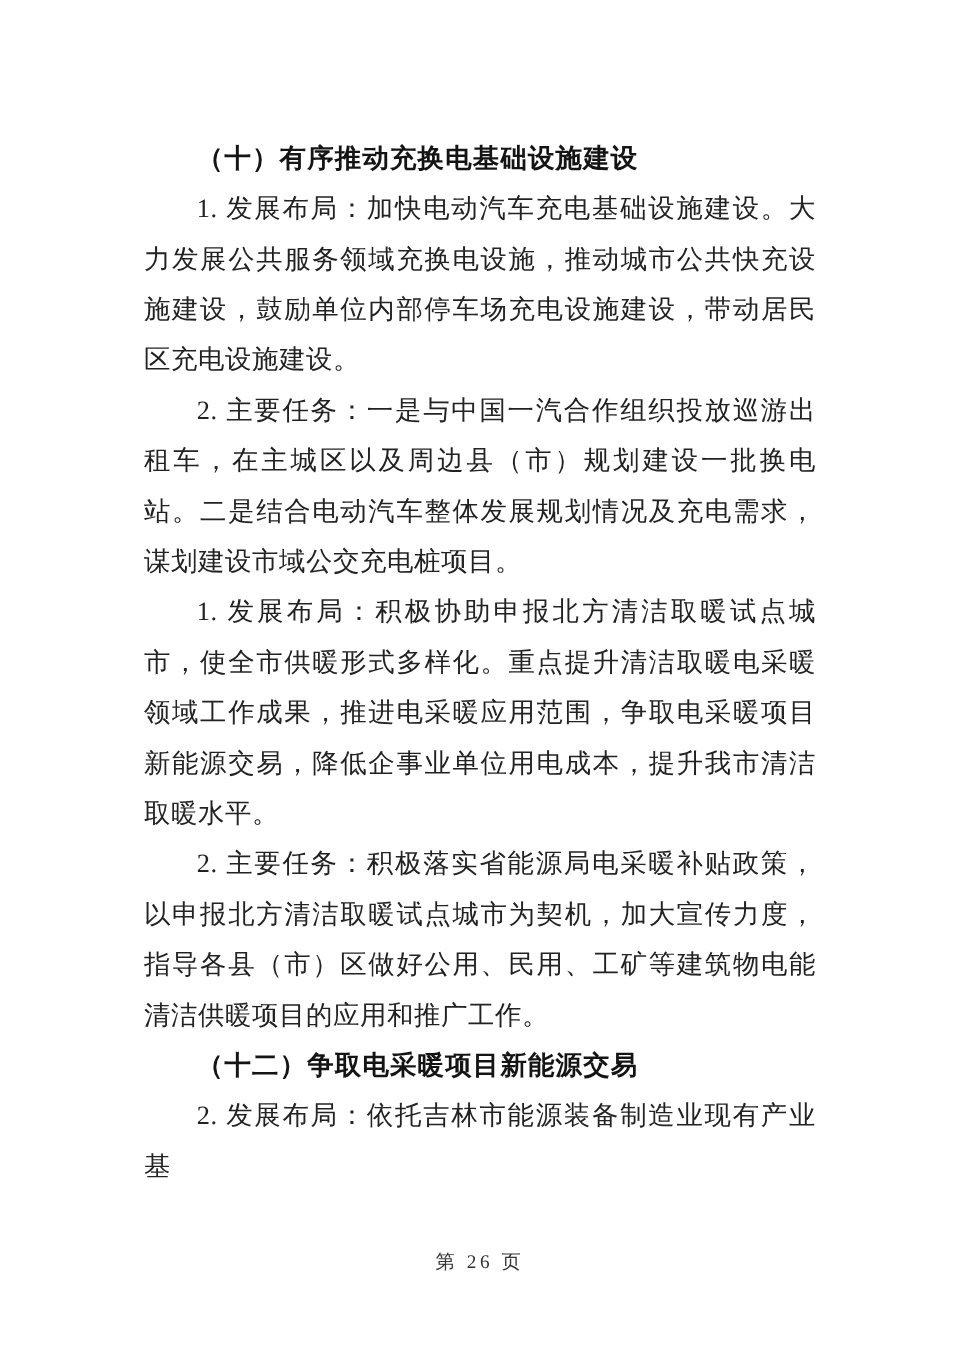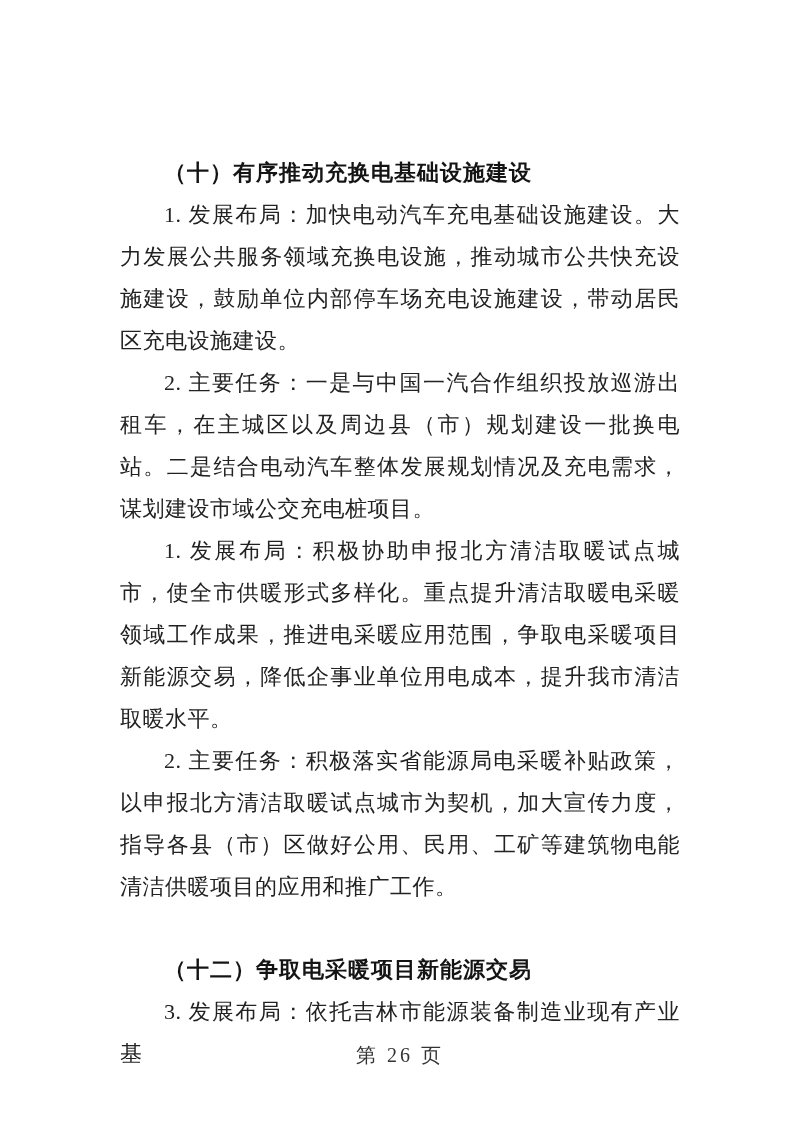--- a/index.html
+++ b/index.html
@@ -30,40 +30,39 @@
     text-align: justify;
     text-justify: inter-ideograph;
     text-indent: 2em;
     letter-spacing: 0.5px;
     word-break: break-all;
   }
   .content p.heading {
     font-weight: bold;
     color: #141414;
     letter-spacing: 1px;
-    margin-top: 41px;
   }
   .footer {
     position: absolute;
     left: 0;
     right: 0;
     top: 1042px;
     text-align: center;
-    font-size: 20px;
+    font-size: 16px;
     letter-spacing: 3px;
     color: #333333;
   }
 </style>
 </head>
 <body>
 
 <div class="page">
   <div class="content">
       <p class="heading">（十）有序推动充换电基础设施建设</p>
       <p class="body-para">1. 发展布局：加快电动汽车充电基础设施建设。大力发展公共服务领域充换电设施，推动城市公共快充设施建设，鼓励单位内部停车场充电设施建设，带动居民区充电设施建设。</p>
       <p class="body-para">2. 主要任务：一是与中国一汽合作组织投放巡游出租车，在主城区以及周边县（市）规划建设一批换电站。二是结合电动汽车整体发展规划情况及充电需求，谋划建设市域公交充电桩项目。</p>
       <p class="body-para">1. 发展布局：积极协助申报北方清洁取暖试点城市，使全市供暖形式多样化。重点提升清洁取暖电采暖领域工作成果，推进电采暖应用范围，争取电采暖项目新能源交易，降低企事业单位用电成本，提升我市清洁取暖水平。</p>
       <p class="body-para">2. 主要任务：积极落实省能源局电采暖补贴政策，以申报北方清洁取暖试点城市为契机，加大宣传力度，指导各县（市）区做好公用、民用、工矿等建筑物电能清洁供暖项目的应用和推广工作。</p>
       <p class="heading">（十二）争取电采暖项目新能源交易</p>
-      <p class="body-para">3. 发展布局：依托吉林市能源装备制造业现有产业基</p>
+      <p class="body-para">2. 发展布局：依托吉林市能源装备制造业现有产业基</p>
     </div>
   <div class="footer">第 26 页</div>
 </div>
 
 </body></html>

